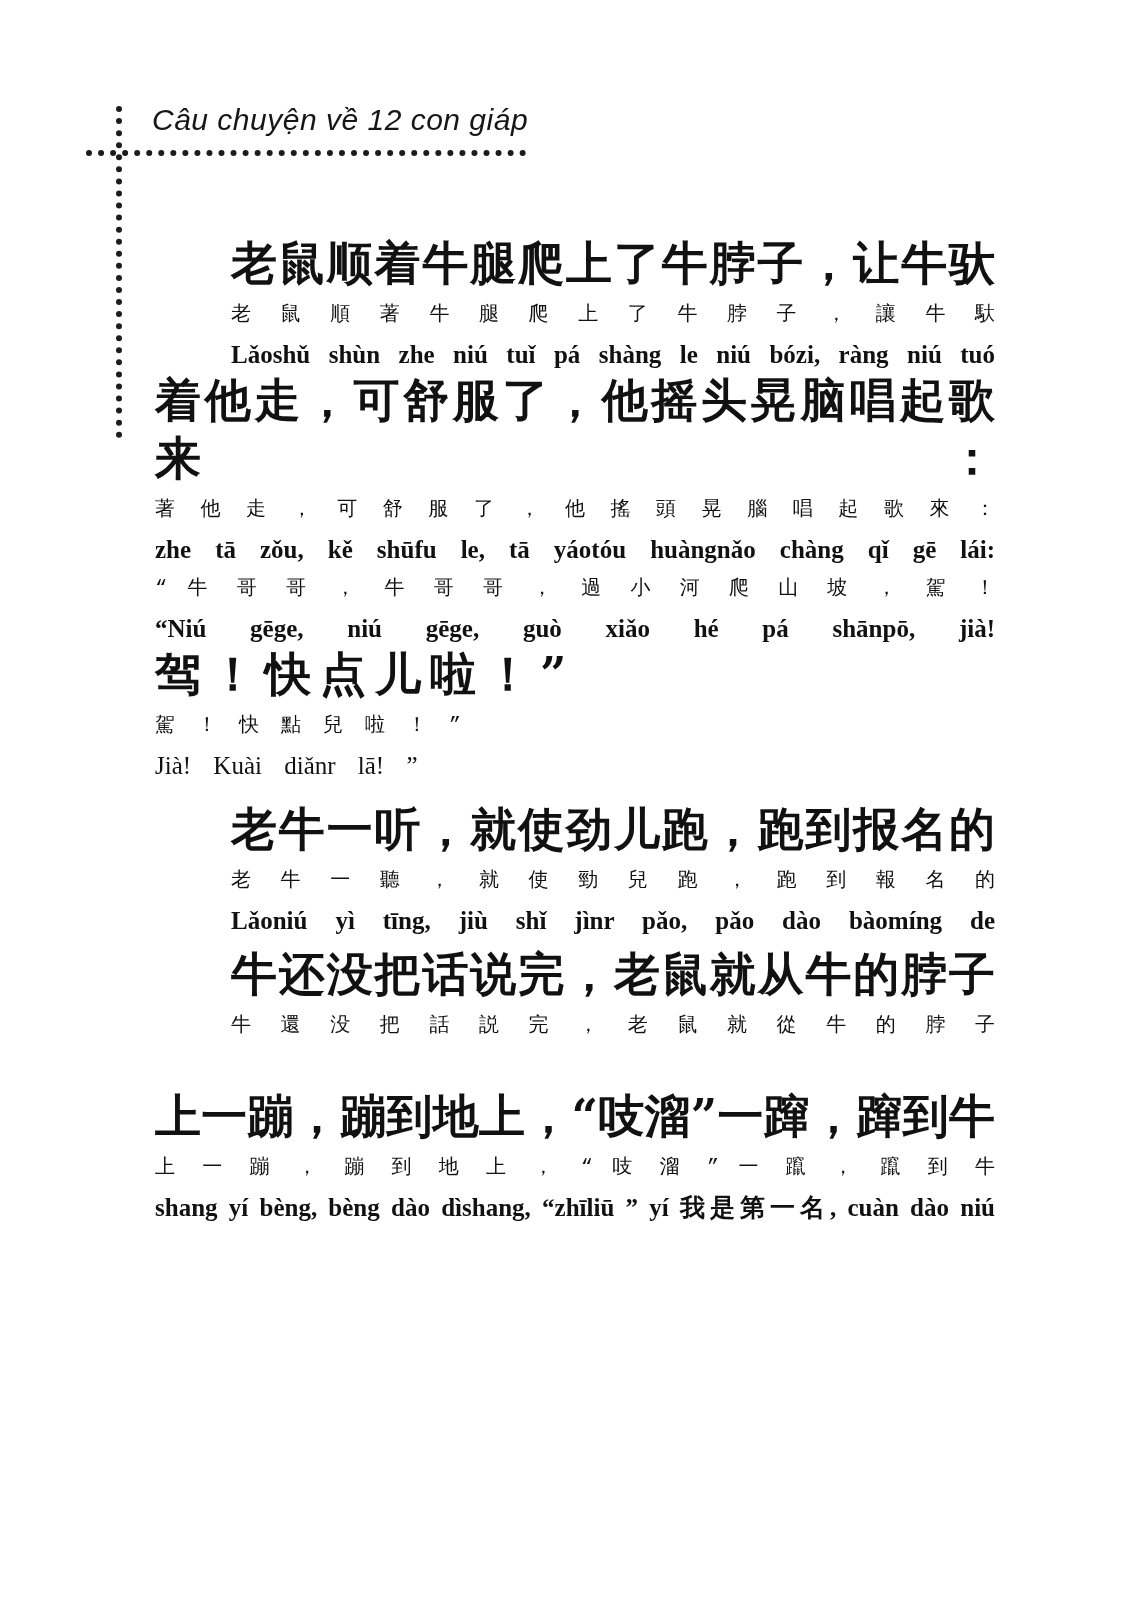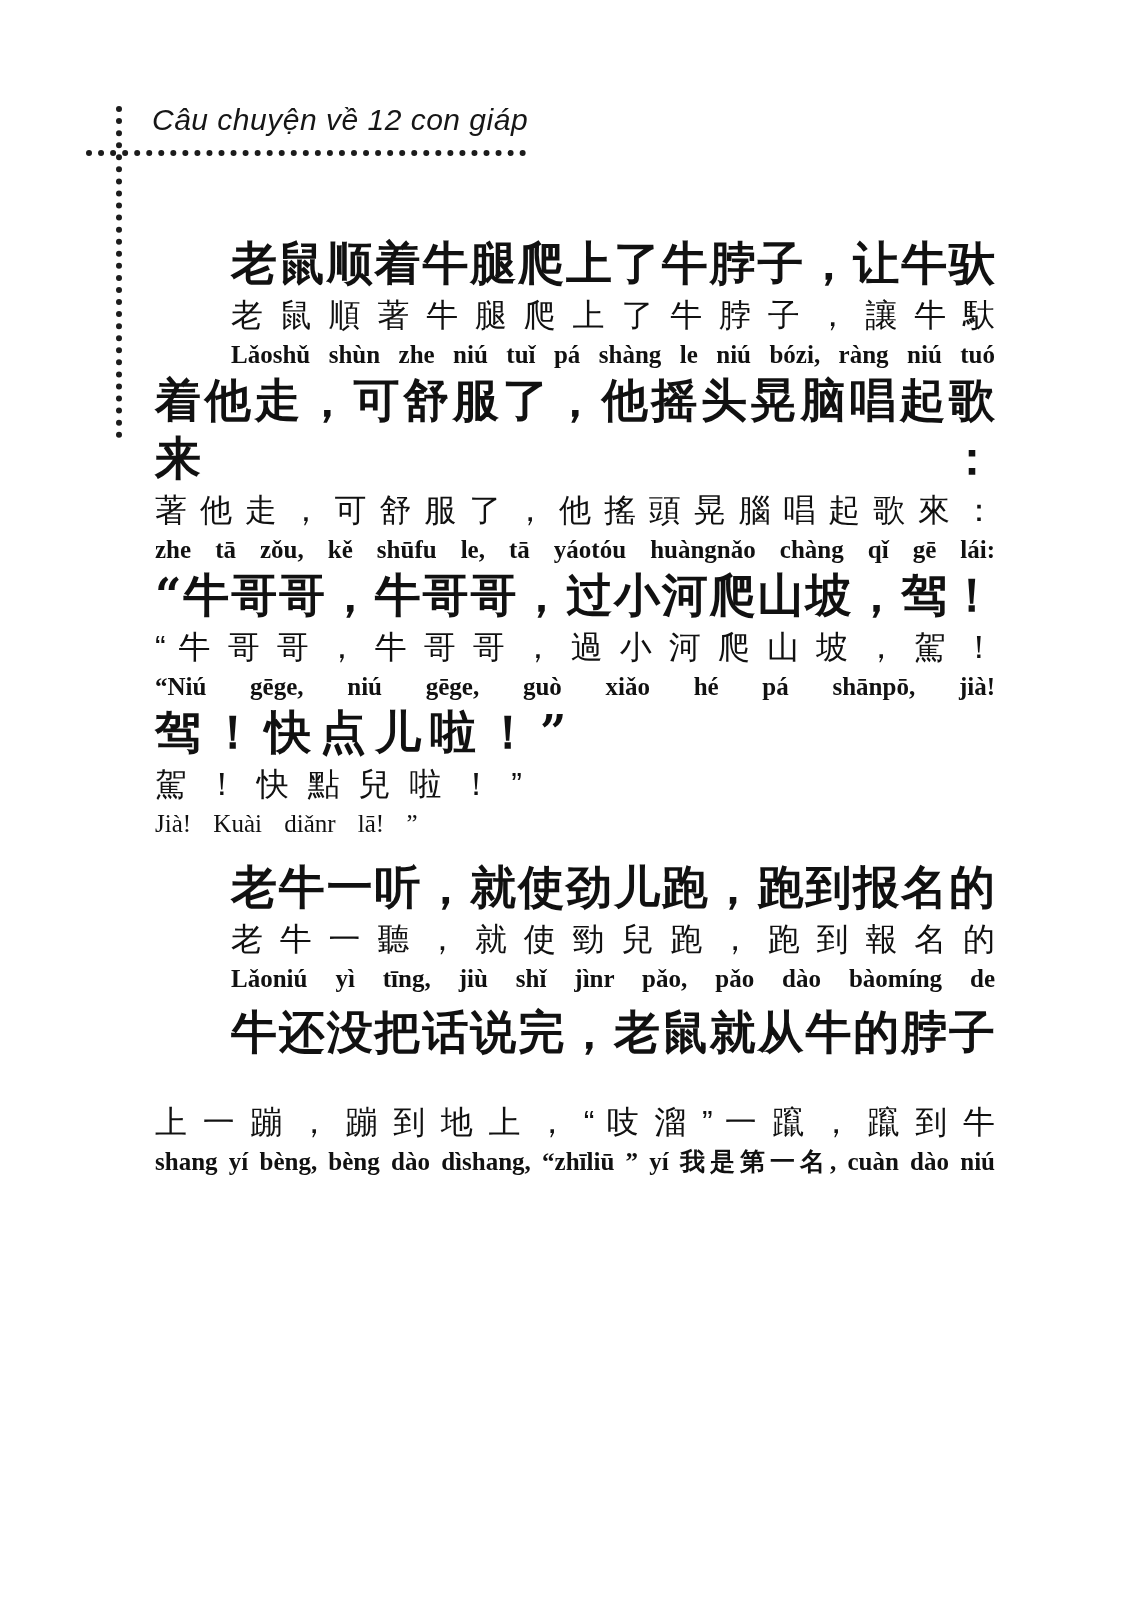--- a/index.html
+++ b/index.html
@@ -41,23 +41,23 @@
   .mt18 { margin-top:18px; }
   .mt8  { margin-top:8px; }
   .mt38 { margin-top:38px; }
   .sim {
     font-size:46px; line-height:58px;
     font-weight:600;
     font-family:"DejaVu Serif", serif;
     white-space:nowrap;
   }
   .trad {
-    font-size:32px; line-height:46px;
+    font-size:20px; line-height:46px;
     font-weight:400;
-    font-family:Liberation Sans, sans-serif;
+    font-family:Liberation Mono, monospace;
     white-space:nowrap;
   }
   .pin {
     font-size:25px; line-height:33px;
     font-family:"Liberation Serif", serif;
     white-space:nowrap;
   }
   
   .fill .sim, .fill .trad, .fill .pin {
     white-space:normal;
@@ -94,44 +94,45 @@
       <div class="pin">Lǎoshǔ shùn zhe niú tuǐ pá shàng le niú bózi, ràng niú tuó</div>
     </div>
 
     <div class="block fill">
       <div class="sim">着他走，可舒服了，他摇头晃脑唱起歌来：</div>
       <div class="trad">著 他 走 ， 可 舒 服 了 ， 他 搖 頭 晃 腦 唱 起 歌 來 ：</div>
       <div class="pin">zhe tā zǒu, kě shūfu le, tā yáotóu huàngnǎo chàng qǐ gē lái:</div>
     </div>
 
     <div class="block fill">
-      <div class="sim">“牛哥哥，牛哥哥，过小河爬山坡，驾！</div>
       <div class="trad">“ 牛 哥 哥 ， 牛 哥 哥 ， 過 小 河 爬 山 坡 ， 駕 ！</div>
       <div class="pin">“Niú gēge, niú gēge, guò xiǎo hé pá shānpō, jià!</div>
     </div>
 
     <div class="block short">
       <div class="sim">驾！快点儿啦！”</div>
       <div class="trad">駕 ！ 快 點 兒 啦 ！ ”</div>
       <div class="pin">Jià! Kuài diǎnr lā! ”</div>
     </div>
 
     <div class="block indent fill mt18">
       <div class="sim">老牛一听，就使劲儿跑，跑到报名的</div>
       <div class="trad">老 牛 一 聽 ， 就 使 勁 兒 跑 ， 跑 到 報 名 的</div>
       <div class="pin">Lǎoniú yì tīng, jiù shǐ jìnr pǎo, pǎo dào bàomíng de</div>
     </div>
 
 
 
     <div class="block indent fill mt8">
       <div class="sim">牛还没把话说完，老鼠就从牛的脖子</div>
+      <div class="trad">牛 還 没 把 話 説 完 ， 老 鼠 就 從 牛 的 脖 子</div>
     </div>
 
     <div class="block fill mt38">
+      <div class="sim">上一蹦，蹦到地上，“吱溜”一蹿，蹿到牛</div>
       <div class="trad">上 一 蹦 ， 蹦 到 地 上 ， “ 吱 溜 ” 一 躥 ， 躥 到 牛</div>
       <div class="pin">shang yí bèng, bèng dào dìshang, “zhīliū ” yí 我是第一名, cuàn dào niú</div>
     </div>
 
   </div>
 
   <div class="footer">12</div>
 
 </div>
 

